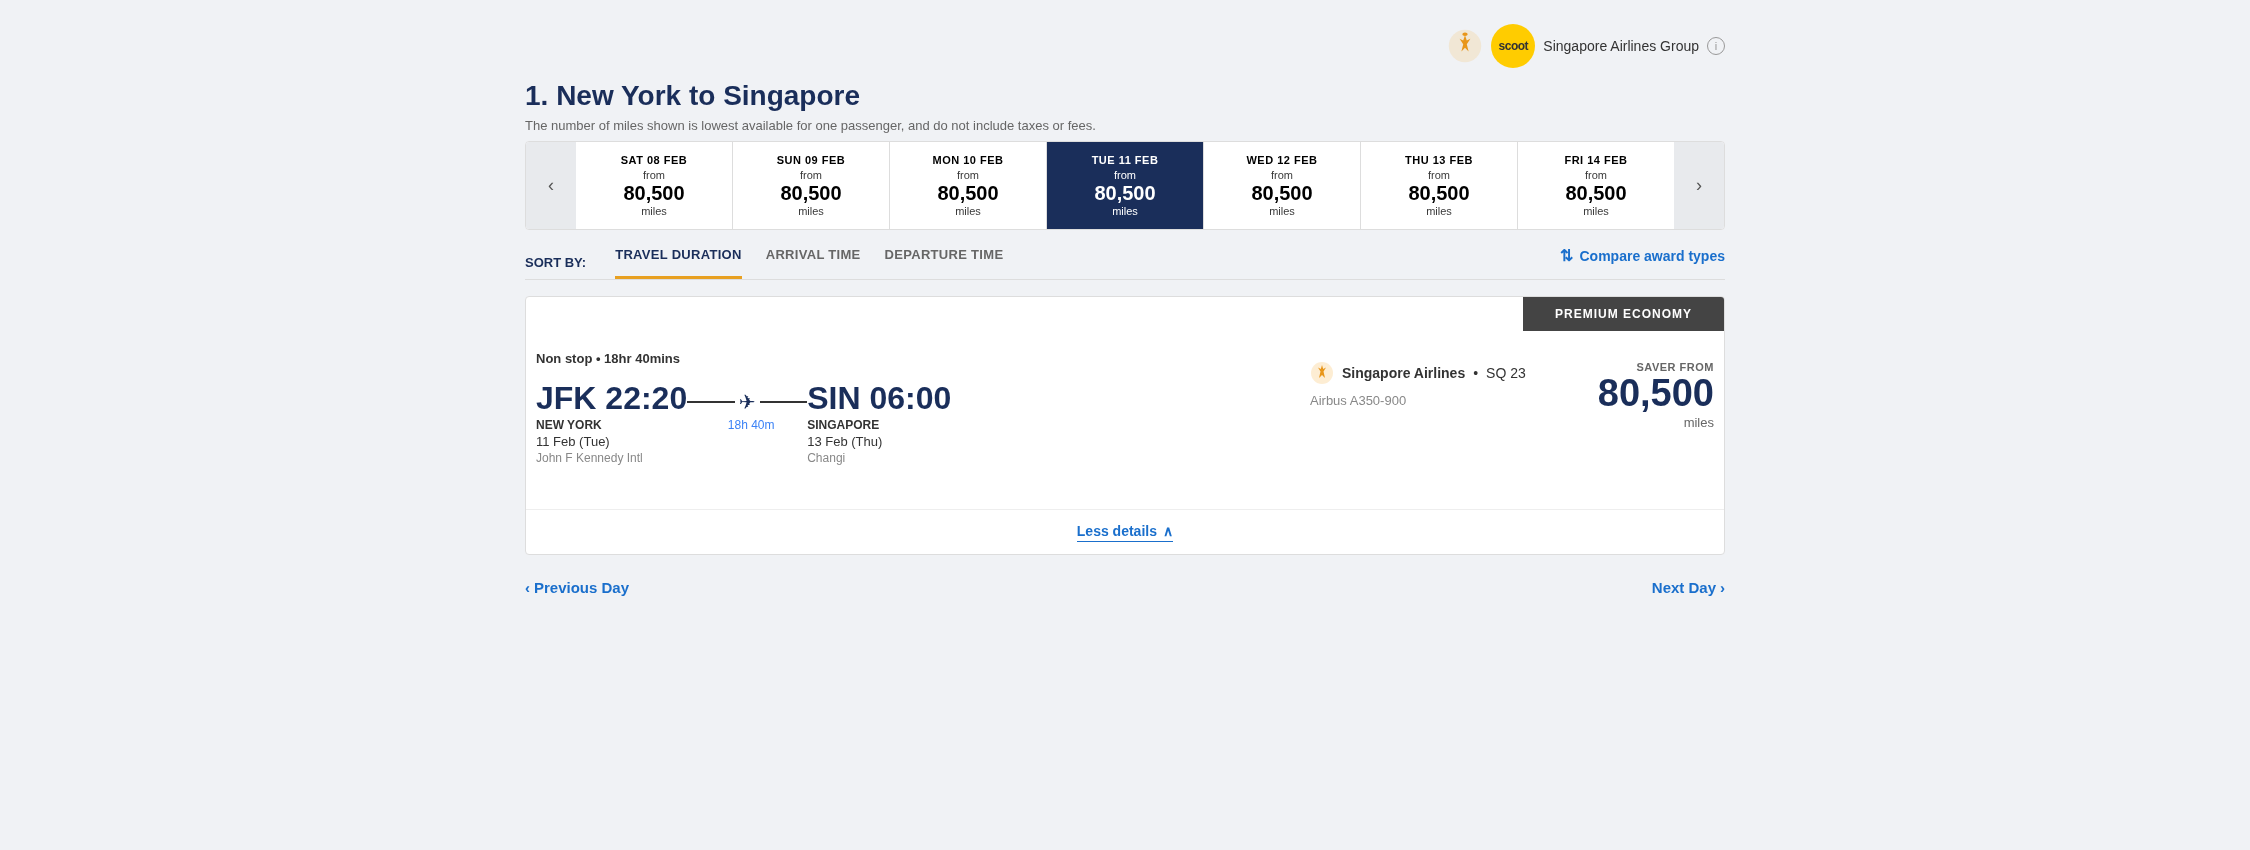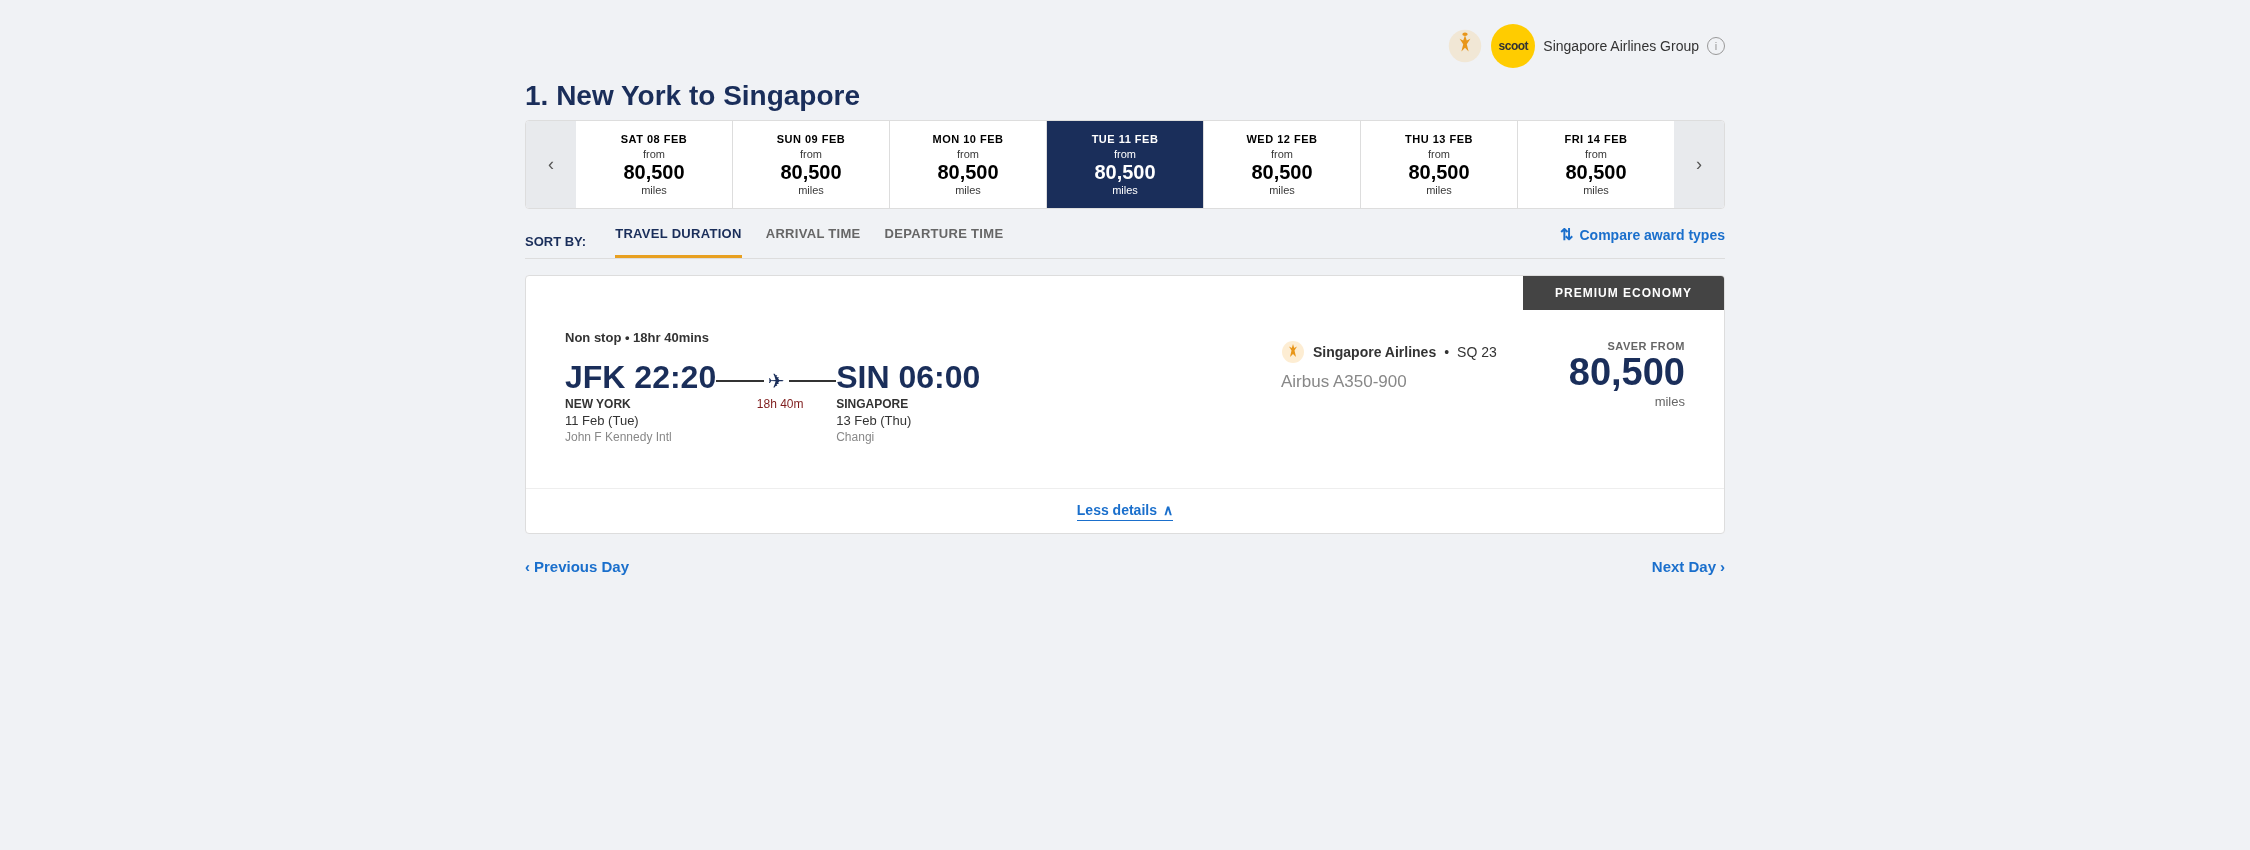--- a/index.html
+++ b/index.html
@@ -199,21 +199,21 @@
     }
     .cabin-badge {
       background: #444;
       color: #fff;
       font-size: 12px;
       font-weight: 700;
       letter-spacing: 1px;
       padding: 10px 32px;
     }
     .flight-card-body {
-      padding: 20px 39px;
+      padding: 20px 10px;
       display: flex;
       align-items: flex-start;
       gap: 24px;
       justify-content: space-between;
     }
 
     
     .flight-main-info {
       flex: 1;
     }
@@ -273,21 +273,21 @@
       flex: 1;
       height: 1.5px;
       background: #333;
     }
     .plane-icon {
       font-size: 20px;
       color: #1a2e5a;
     }
     .flight-duration-label {
       font-size: 12px;
-      color: #7f1d1d;
+      color: #3b82f6;
       margin-top: 4px;
       margin-left: 8px;
     }
 
     
     .airline-section {
       display: flex;
       flex-direction: column;
       justify-content: flex-start;
       min-width: 220px;
@@ -306,21 +306,21 @@
     .airline-name {
       font-size: 14px;
       font-weight: 700;
       color: #333;
     }
     .flight-number {
       font-size: 14px;
       color: #333;
     }
     .aircraft-type {
-      font-size: 17px;
+      font-size: 13px;
       color: #888;
       margin-top: 2px;
     }
 
     
     .price-section {
       text-align: right;
       min-width: 160px;
       padding-top: 10px;
     }
@@ -403,20 +403,21 @@
         </g>
       </svg>
 
       <div class="airline-logo-scoot">
         <span style="font-size:12px;font-weight:900;color:#333;">scoot</span>
       </div>
       <span class="airline-group-label">Singapore Airlines Group</span>
       <div class="info-icon">i</div>
     </div>
     <h1 class="page-title">1. New York to Singapore</h1>
+    <p class="page-subtitle">The number of miles shown is lowest available for one passenger, and do not include taxes or fees.</p>
   </div>
 
   <div class="date-selector">
     <button class="date-nav-btn">‹</button>
     <div class="date-cells" id="date-cells-container">
         <div class="date-cell">
       <div class="date-cell-day">SAT 08 FEB</div>
       <div class="from-label">from</div>
       <div class="miles-value">80,500</div>
       <div class="miles-label">miles</div>

